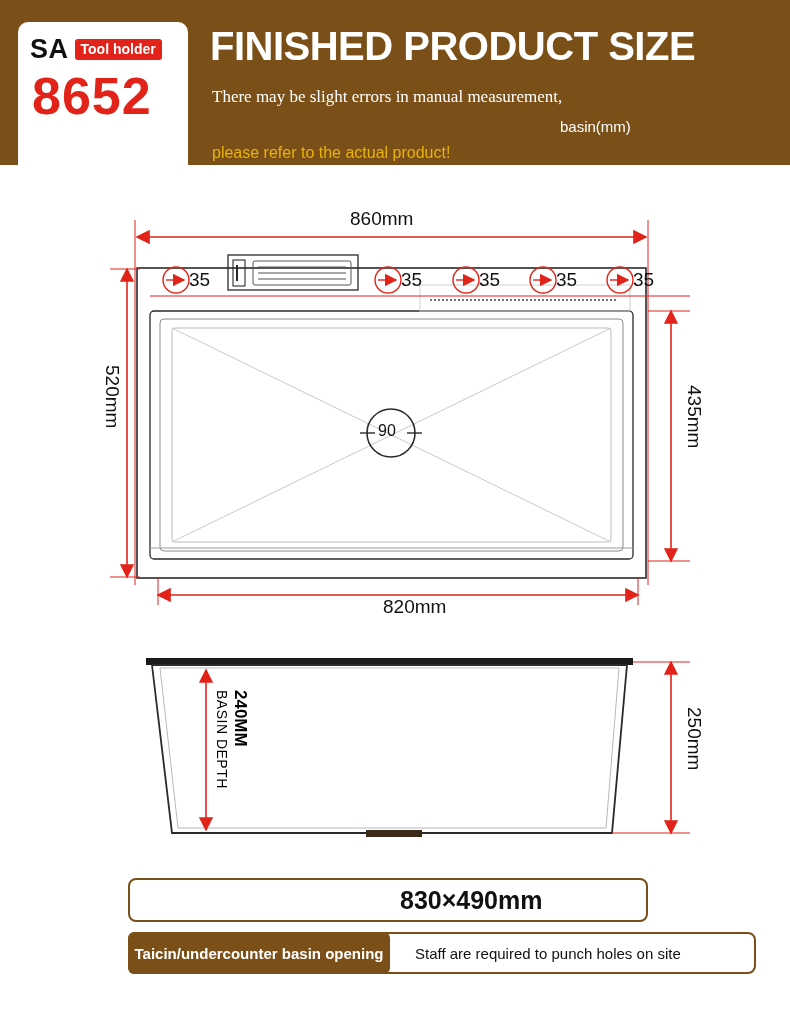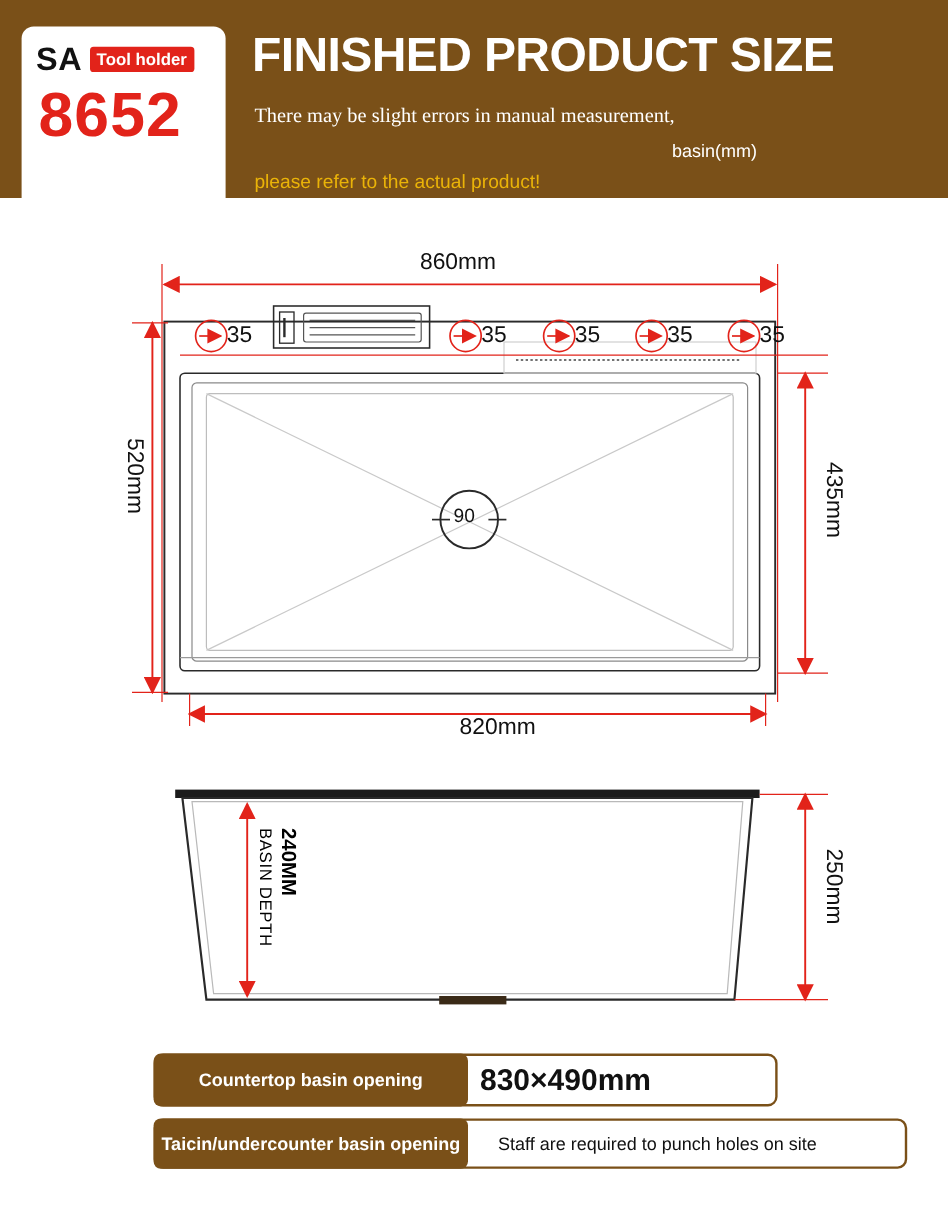--- a/index.html
+++ b/index.html
@@ -211,21 +211,20 @@
 
   <div class="abs vert" style="left:214px; top:690px; font-size:14px; letter-spacing:.5px;">BASIN DEPTH</div>
   <div class="abs vert" style="left:230px; top:690px; font-size:17px; font-weight:bold;">240MM</div>
 
   <div class="lbl vert" style="left:683px; top:707px; font-size:19px;">250mm</div>
 
   <div class="note1-box" style="left:128px; top:878px; width:520px; height:44px;">
     <div style="flex:0 0 270px;"></div>
     <div class="note1-val">830×490mm</div>
   </div>
-  <div class="note1-tag" style="left:128px; top:878px; width:262px; height:44px;">Countertop basin opening</div>
 
   <div class="note2-box" style="left:128px; top:932px; width:628px; height:42px;">
     <div style="flex:0 0 285px;"></div>
     <div class="note2-val">Staff are required to punch holes on site</div>
   </div>
   <div class="note2-tag" style="left:128px; top:932px; width:262px; height:42px;">Taicin/undercounter basin opening</div>
 
 </div>
 
 </body></html>

